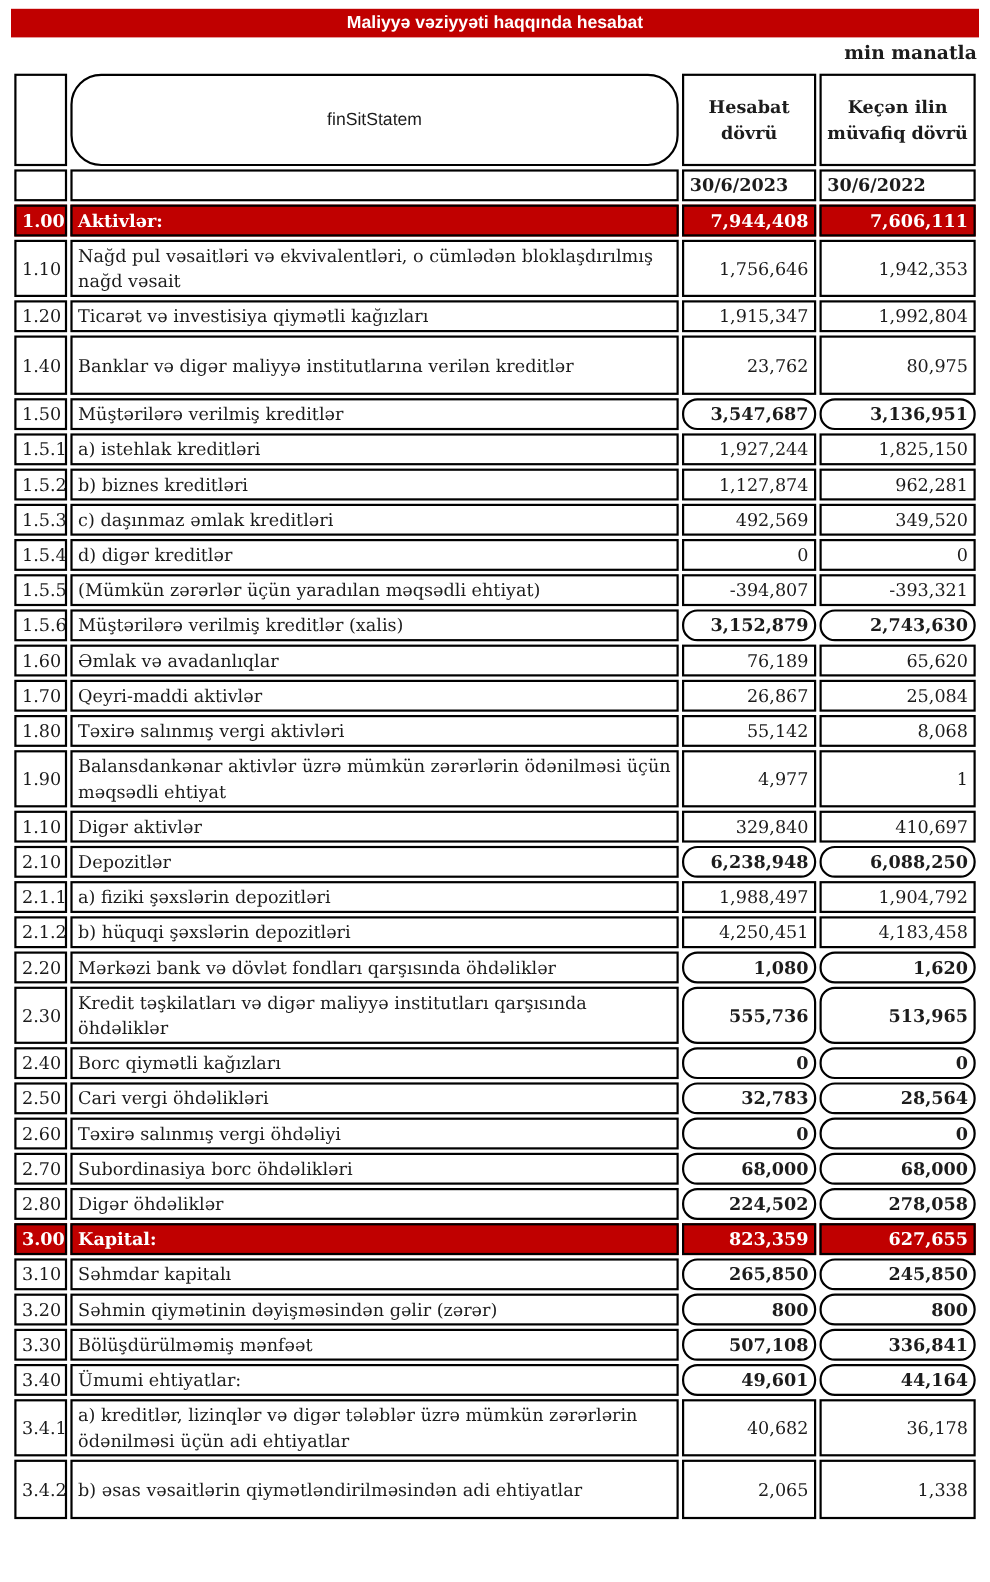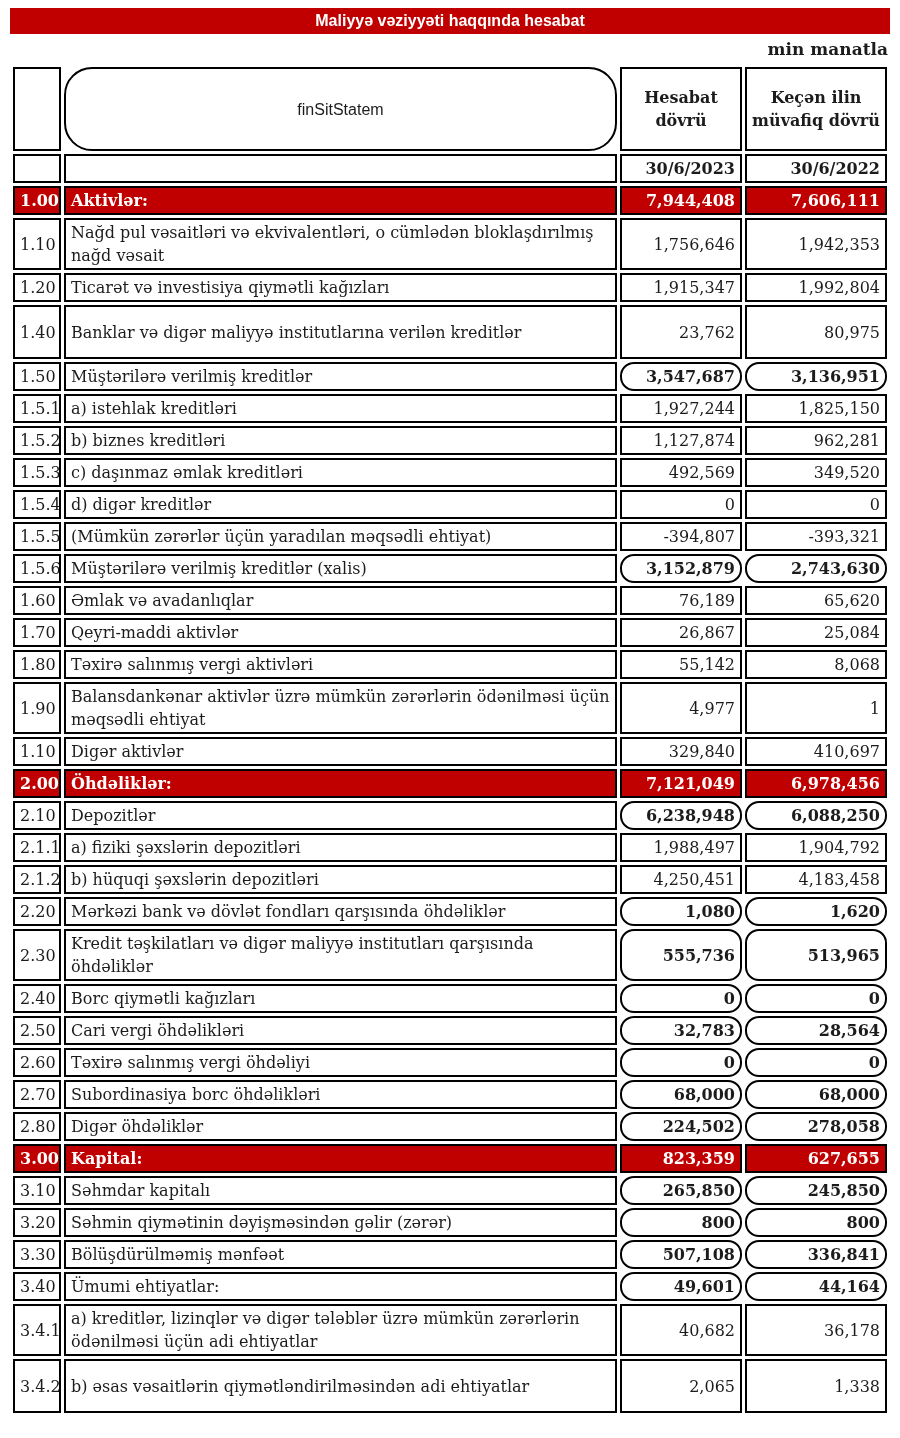--- a/index.html
+++ b/index.html
@@ -48,21 +48,21 @@
     box-sizing:border-box;
   }
   td.code  { width:48px;  text-align:center; padding:1px 1px; }
   td.label { text-align:left; }
   td.v1    { width:122px; text-align:right; }
   td.v2    { width:142px; text-align:right; }
 
   tr.header-row td { height:84px; text-align:center; vertical-align:middle; }
   .name-hdr { font-family:"Liberation Sans", sans-serif; font-weight:normal; font-size:17px;border-radius:28px; }
   .col-hdr  { font-weight:bold; font-size:17px; line-height:26px; }
-  tr.date-row td { text-align:right; font-weight:bold; height:28px; }
+  tr.date-row td { text-align:left; font-weight:bold; height:28px; }
 
   tr.section td { background:#c00000; color:#ffffff; font-weight:bold;margin-left:44px; }
   tr.emph td.v1, tr.emph td.v2 { font-weight:bold;border-radius:14px; }
   tr.tall td { height:54px; }
 </style>
 </head>
 <body>
 
 <div class="page">
   <div class="banner">
@@ -174,26 +174,20 @@
           <td class="label">Balansdankənar aktivlər üzrə mümkün zərərlərin ödənilməsi üçün məqsədli ehtiyat</td>
           <td class="v1">4,977</td>
           <td class="v2">1</td>
         </tr>
         <tr class="normal">
           <td class="code">1.10</td>
           <td class="label">Digər aktivlər</td>
           <td class="v1">329,840</td>
           <td class="v2">410,697</td>
         </tr>
-        <tr class="section">
-          <td class="code">2.00</td>
-          <td class="label">Öhdəliklər:</td>
-          <td class="v1">7,121,049</td>
-          <td class="v2">6,978,456</td>
-        </tr>
         <tr class="emph">
           <td class="code">2.10</td>
           <td class="label">Depozitlər</td>
           <td class="v1">6,238,948</td>
           <td class="v2">6,088,250</td>
         </tr>
         <tr class="normal">
           <td class="code">2.1.1</td>
           <td class="label">a) fiziki şəxslərin depozitləri</td>
           <td class="v1">1,988,497</td>

